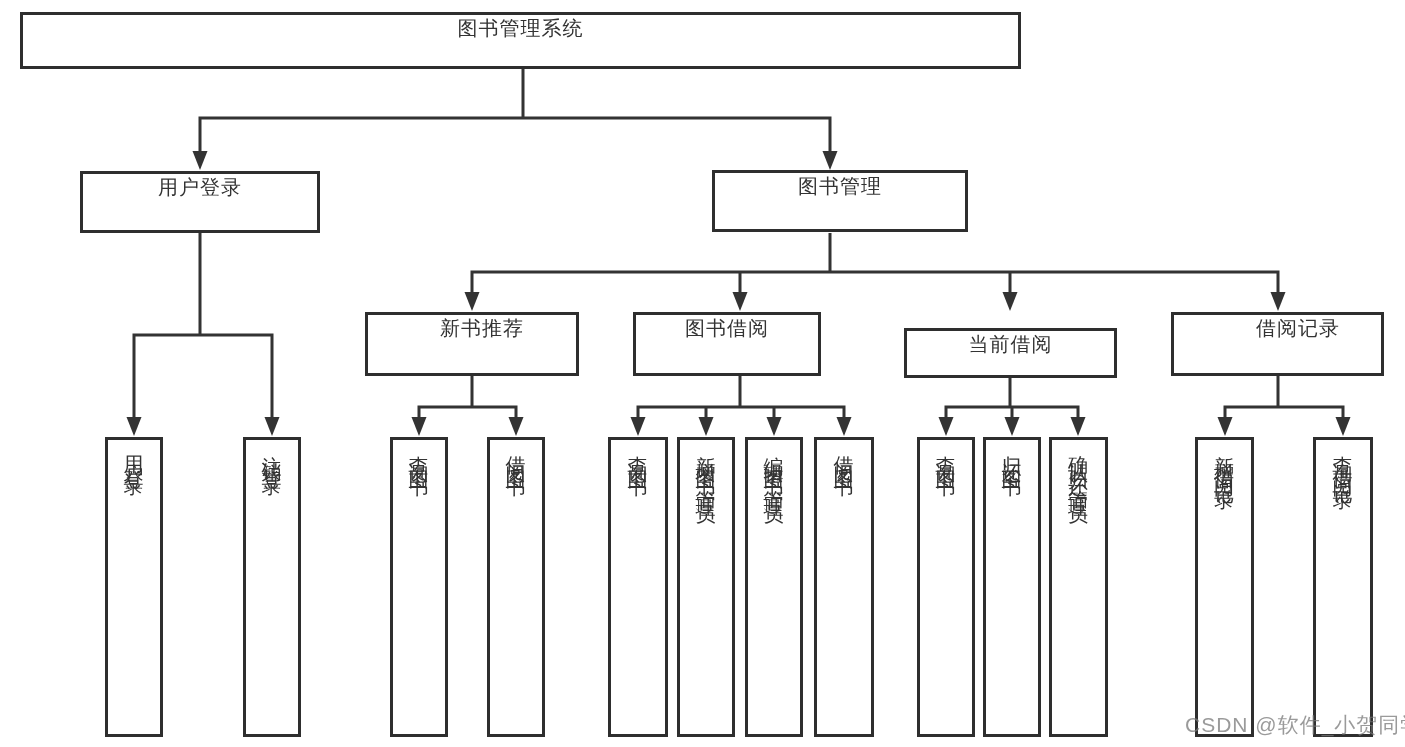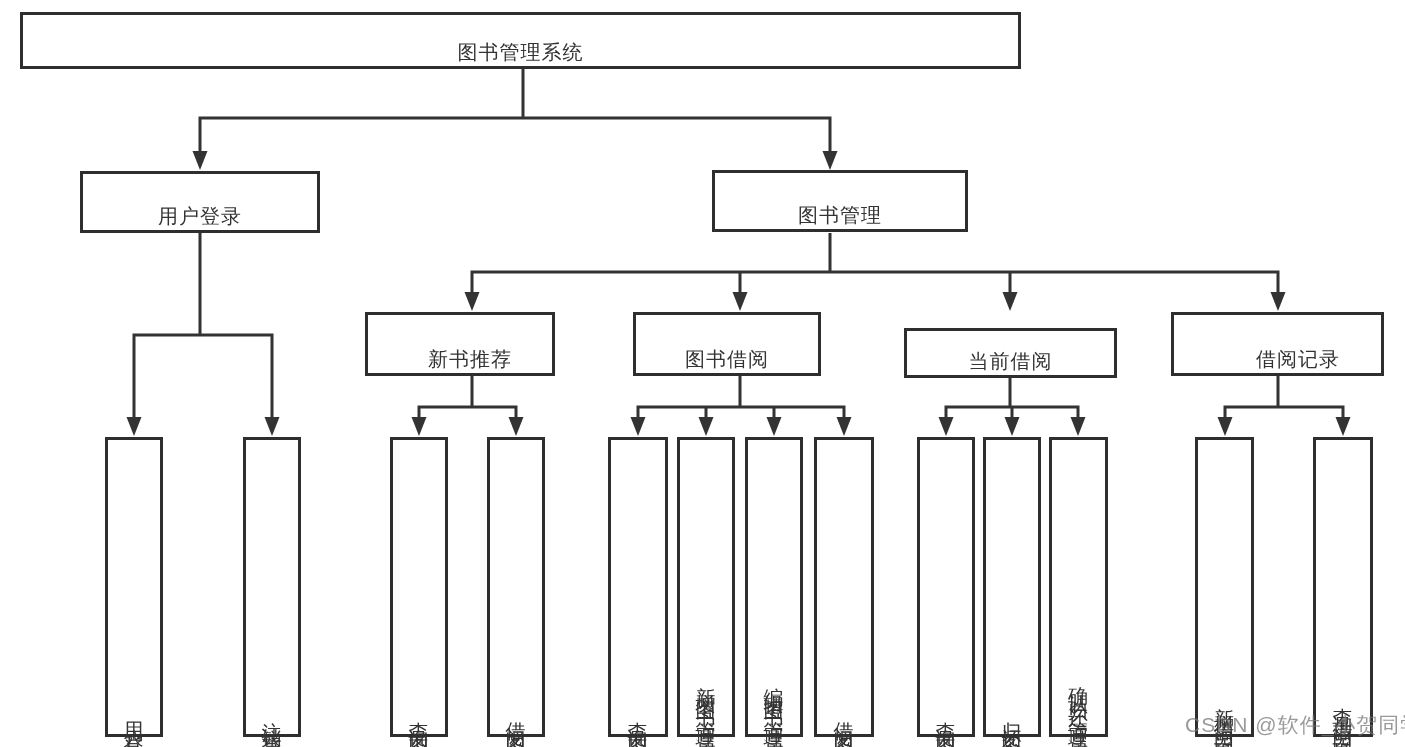--- a/index.html
+++ b/index.html
@@ -21,21 +21,21 @@
     position: absolute;
     left: 0;
     top: 0;
   }
   .box {
     position: absolute;
     box-sizing: border-box;
     border: 3px solid #2e2e2e;
     background: #ffffff;
     display: flex;
-    align-items: flex-end;
+    align-items: flex-start;
     justify-content: center;
     color: #333333;
   }
   .box.hlabel .label {
     font-size: 20px;
     letter-spacing: 1px;
     white-space: nowrap;
   }
   .box.vlabel .label {
     writing-mode: vertical-rl;
@@ -43,21 +43,21 @@
     line-height: 1;
     letter-spacing: 7px;
     white-space: nowrap;
   }
   
   #n-root   { left: 20px;  top: 12px;  width: 1001px; height: 57px; }
   
   #n-login  { left: 80px;  top: 171px; width: 240px; height: 62px; }
   #n-mgmt   { left: 712px; top: 170px; width: 256px; height: 62px; }
   
-  #n-rec    { left: 365px;  top: 312px; width: 190px; height: 64px; padding-left: 20px; }
+  #n-rec    { left: 365px;  top: 312px; width: 214px; height: 64px; padding-left: 20px; }
   #n-bor    { left: 633px;  top: 312px; width: 188px; height: 64px; }
   #n-cur    { left: 904px;  top: 312px; width: 213px; height: 50px; margin-top: 16px; }
   #n-log    { left: 1171px; top: 312px; width: 213px; height: 64px; padding-left: 41px; }
   
   .leaf { top: 437px; height: 300px; }
   #lf-u0 { left: 105px;  width: 58px; }
   #lf-u1 { left: 243px;  width: 58px; }
   #lf-r0 { left: 390px;  width: 58px; }
   #lf-r1 { left: 487px;  width: 58px; }
   #lf-b0 { left: 608px;  width: 60px; }

